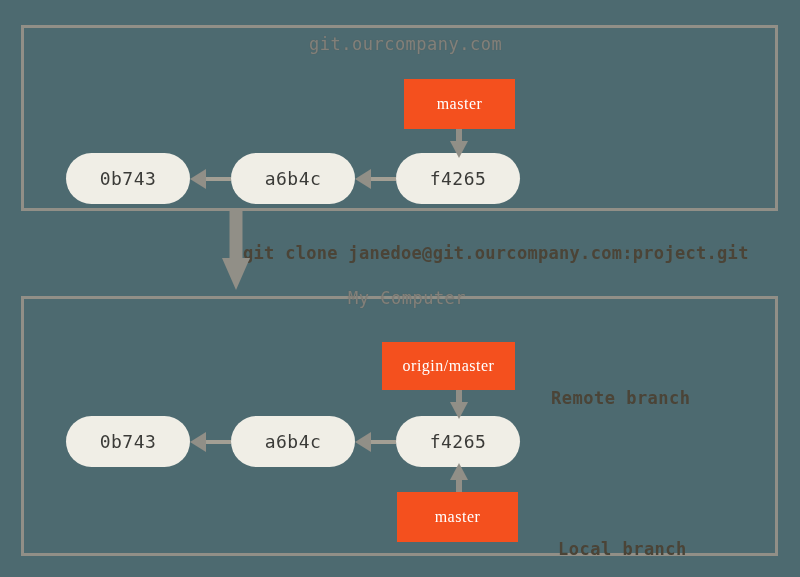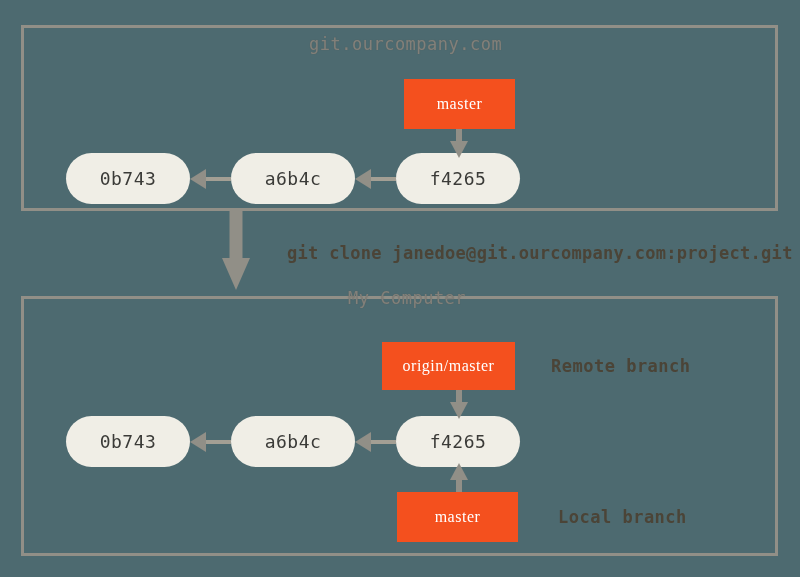--- a/index.html
+++ b/index.html
@@ -80,36 +80,36 @@
 
   
   .annotation {
     position: absolute;
     color: #4b4437;
     font-size: 17px;
     letter-spacing: 0.5px;
     white-space: nowrap;
     font-weight: bold;
     font-family: "DejaVu Sans Mono", "Liberation Mono", monospace;
+    margin-top: 32px;
   }
   #label-remote-branch { left: 551px; top: 356px; }
   #label-local-branch  { left: 558px; top: 507px; }
 
   
   #clone-command {
     position: absolute;
     left: 243px;
     top: 243px;
     color: #4b4437;
     font-size: 17px;
     letter-spacing: 0.3px;
     white-space: nowrap;
     font-weight: bold;
     font-family: "DejaVu Sans Mono", "Liberation Mono", monospace;
-    margin-left: 44px;
   }
 
   
   #arrows {
     position: absolute;
     left: 0; top: 0;
     width: 800px;
     height: 577px;
     pointer-events: none;
   }

